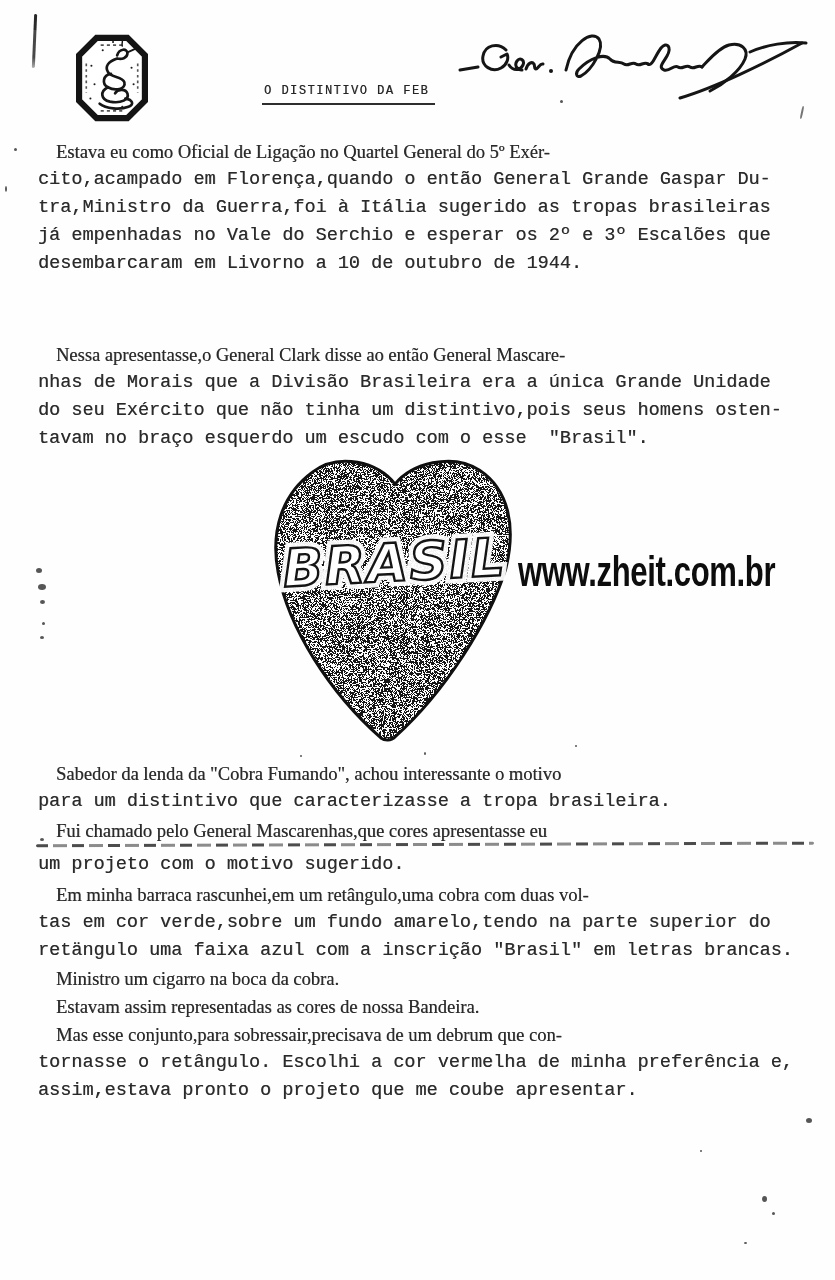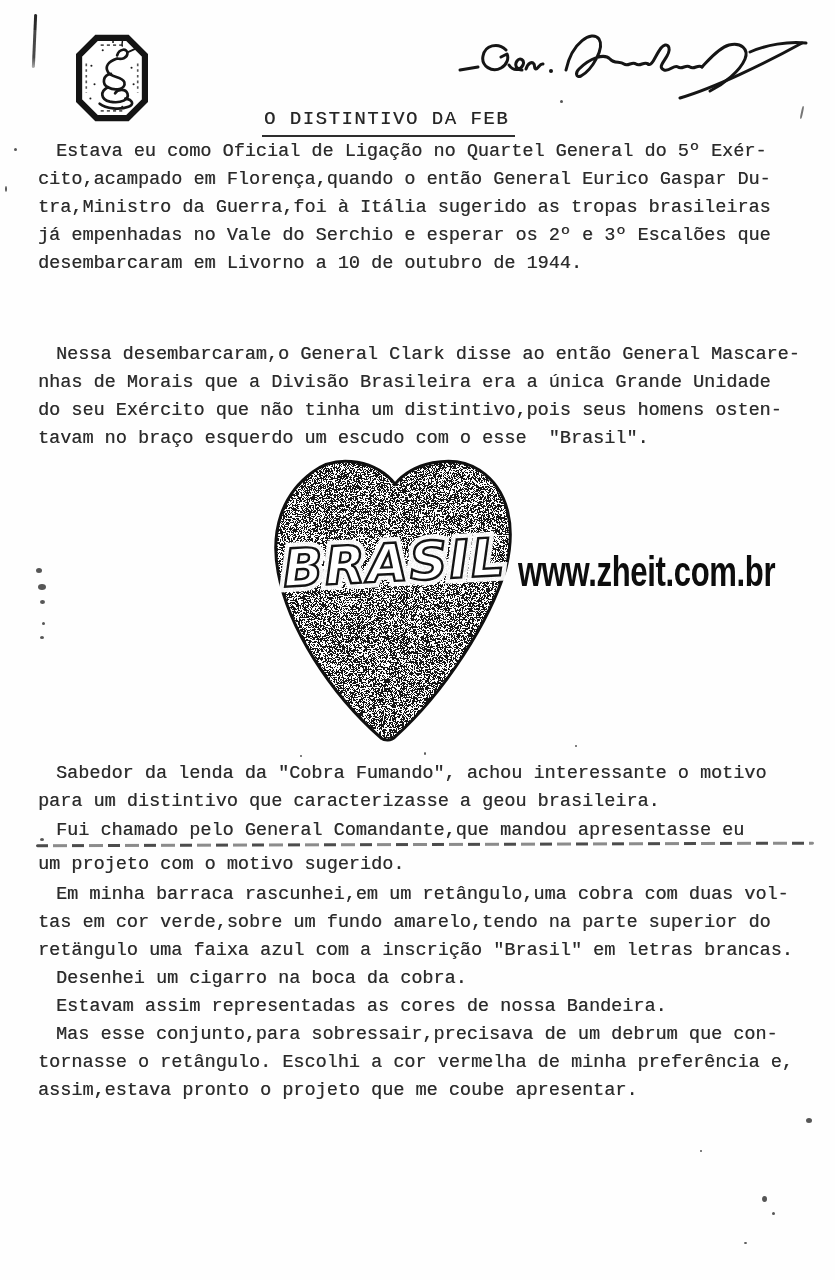--- a/index.html
+++ b/index.html
@@ -14,30 +14,29 @@
   
   .para{position:absolute;left:38px;}
   .line{
     white-space:pre;
     font-size:18.5px;
     line-height:28px;
     letter-spacing:0px;
     color:#2a2a2a;
     text-shadow:0.4px 0.3px 0.6px rgba(25,25,25,0.55);
   }
-  .para .line:first-child.indent{padding-left:18px;}
+  .para .line:first-child.indent{padding-left:18px;font-family:Liberation Serif, serif;}
   .title{
     position:absolute;left:262px;top:84px;
-    font-size:19px;letter-spacing:1.5px;
+    font-size:12px;letter-spacing:1.5px;
     padding:0 6px 5px 2px;
     border-bottom:2px solid #2e2e2e;
     color:#252525;
     text-shadow:0.4px 0.3px 0.6px rgba(25,25,25,0.55);
     white-space:pre;
-    margin-top:24px;
   }
   .emblem{position:absolute;left:76px;top:34px;}
   .signature{position:absolute;left:452px;top:18px;}
   .shield{position:absolute;left:268px;top:450px;}
   .watermark{
     position:absolute;left:518px;top:548px;
     font-family:"Liberation Sans",sans-serif;
     font-weight:bold;
     font-size:42px;
     color:#0d0d0d;
@@ -109,29 +108,29 @@
       <path d="M250 49 C256 43 266 30 277 27 C289 24 297 31 293 41 C288 53 272 66 258 73"></path>
       <path d="M228 80 C262 70 312 46 350 25"></path>
       <path d="M298 34 C314 27 336 23 354 25"></path>
     </g>
   </svg>
 
   <div class="title">O DISTINTIVO DA FEB</div>
 
   <div class="para" style="top:138px">
     <div class="line indent">Estava eu como Oficial de Ligação no Quartel General do 5º Exér-</div>
-    <div class="line">cito,acampado em Florença,quando o então General Eurico Gaspar Du-</div>
+    <div class="line">cito,acampado em Florença,quando o então General Grande Gaspar Du-</div>
     <div class="line">tra,Ministro da Guerra,foi à Itália sugerido as tropas brasileiras</div>
     <div class="line">já empenhadas no Vale do Serchio e esperar os 2º e 3º Escalões que</div>
     <div class="line">desembarcaram em Livorno a 10 de outubro de 1944.</div>
   </div>
 
 
   <div class="para" style="top:341px">
-    <div class="line indent">Nessa desembarcaram,o General Clark disse ao então General Mascare-</div>
+    <div class="line indent">Nessa apresentasse,o General Clark disse ao então General Mascare-</div>
     <div class="line">nhas de Morais que a Divisão Brasileira era a única Grande Unidade</div>
     <div class="line">do seu Exército que não tinha um distintivo,pois seus homens osten-</div>
     <div class="line">tavam no braço esquerdo um escudo com o esse  "Brasil".</div>
   </div>
 
   <svg class="shield" width="254" height="294" viewBox="0 0 252 292">
     <defs>
       <filter id="speck" x="-5%" y="-5%" width="110%" height="110%">
         <feTurbulence type="turbulence" baseFrequency="0.55" numOctaves="2" seed="11" result="t"></feTurbulence>
         <feColorMatrix in="t" type="luminanceToAlpha" result="la"></feColorMatrix>
@@ -148,41 +147,41 @@
     </g>
     <path d="M126 34 C110 12 70 2 44 22 C14 44 2 80 10 122 C20 176 60 240 112 286 C116 289 122 289 126 285 C176 240 220 170 236 118 C246 78 240 40 210 20 C182 2 142 14 126 34 Z" fill="none" stroke="#101010" stroke-width="3"></path>
     <text x="126" y="130" text-anchor="middle" font-family="DejaVu Sans, sans-serif" font-size="52" font-weight="bold" font-style="italic" letter-spacing="2" transform="rotate(-3 126 120)" fill="#ffffff" stroke="#ffffff" stroke-width="11" paint-order="stroke" opacity="0.95">BRASIL</text>
     <text x="126" y="130" text-anchor="middle" font-family="DejaVu Sans, sans-serif" font-size="52" font-weight="bold" font-style="italic" letter-spacing="2" transform="rotate(-3 126 120)" fill="#ffffff" stroke="#141414" stroke-width="2.4">BRASIL</text>
   </svg>
 
   <div class="watermark">www.zheit.com.br</div>
 
   <div class="para" style="top:760px">
     <div class="line indent">Sabedor da lenda da "Cobra Fumando", achou interessante o motivo</div>
-    <div class="line">para um distintivo que caracterizasse a geou brasileira.</div>
+    <div class="line">para um distintivo que caracterizasse a tropa brasileira.</div>
   </div>
 
   <div class="para" style="top:817px">
-    <div class="line indent">Fui chamado pelo General Comandante,que mandou apresentasse eu</div>
+    <div class="line indent">Fui chamado pelo General Mascarenhas,que cores apresentasse eu</div>
   </div>
 
   <div class="scratch"></div>
 
   <div class="para" style="top:851px">
     <div class="line">um projeto com o motivo sugerido.</div>
   </div>
 
   <div class="para" style="top:881px">
     <div class="line indent">Em minha barraca rascunhei,em um retângulo,uma cobra com duas vol-</div>
     <div class="line">tas em cor verde,sobre um fundo amarelo,tendo na parte superior do</div>
     <div class="line">retängulo uma faixa azul com a inscrição "Brasil" em letras brancas.</div>
   </div>
 
   <div class="para" style="top:965px">
-    <div class="line indent">Desenhei um cigarro na boca da cobra.</div>
+    <div class="line indent">Ministro um cigarro na boca da cobra.</div>
   </div>
 
   <div class="para" style="top:1021px">
     <div class="line indent">Mas esse conjunto,para sobressair,precisava de um debrum que con-</div>
     <div class="line">tornasse o retângulo. Escolhi a cor vermelha de minha preferência e,</div>
     <div class="line">assim,estava pronto o projeto que me coube apresentar.</div>
   </div>
 
   <div class="para" style="top:993px">
     <div class="line indent">Estavam assim representadas as cores de nossa Bandeira.</div>

